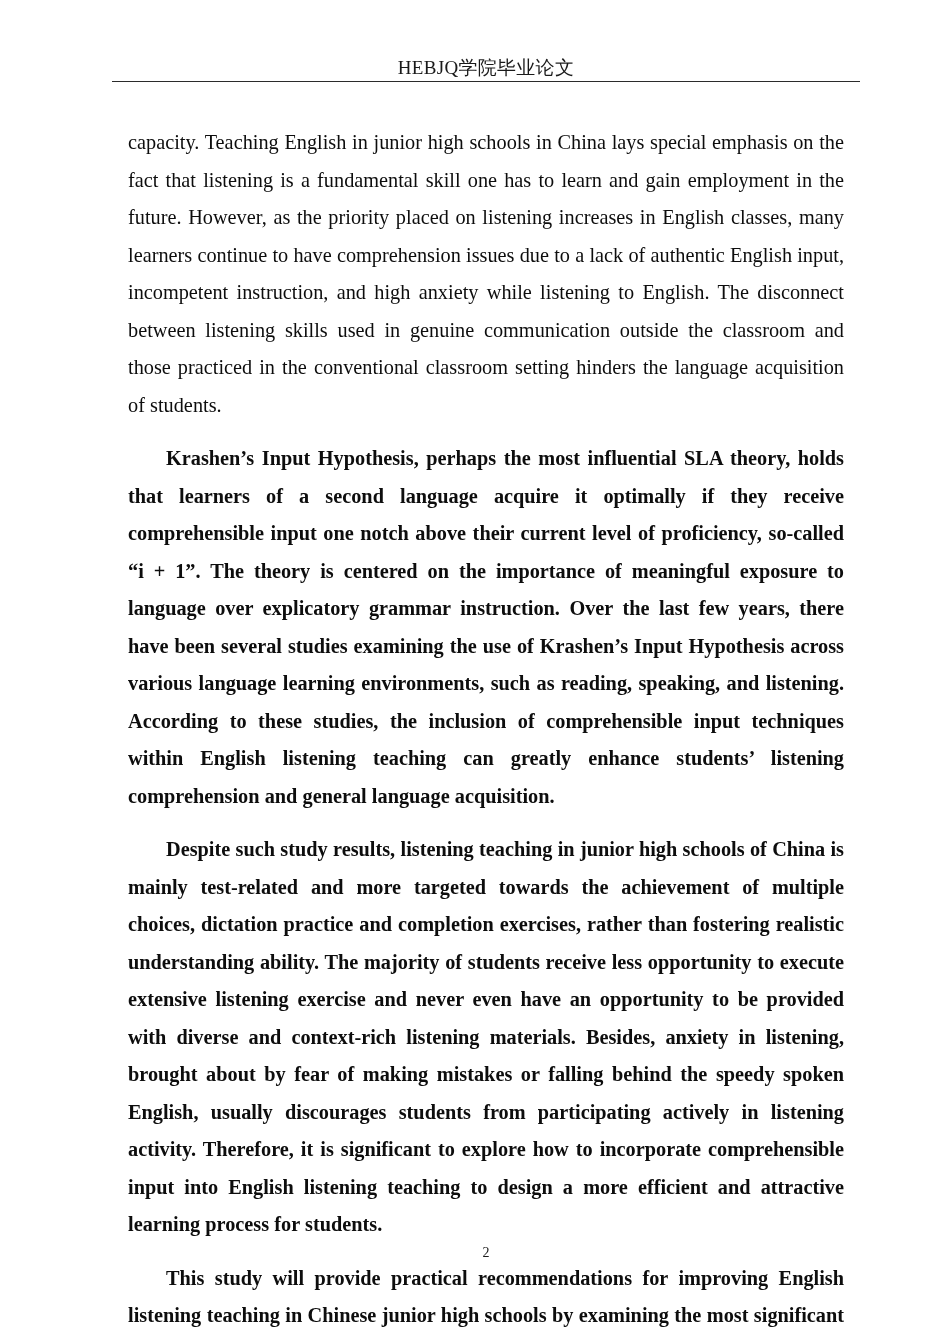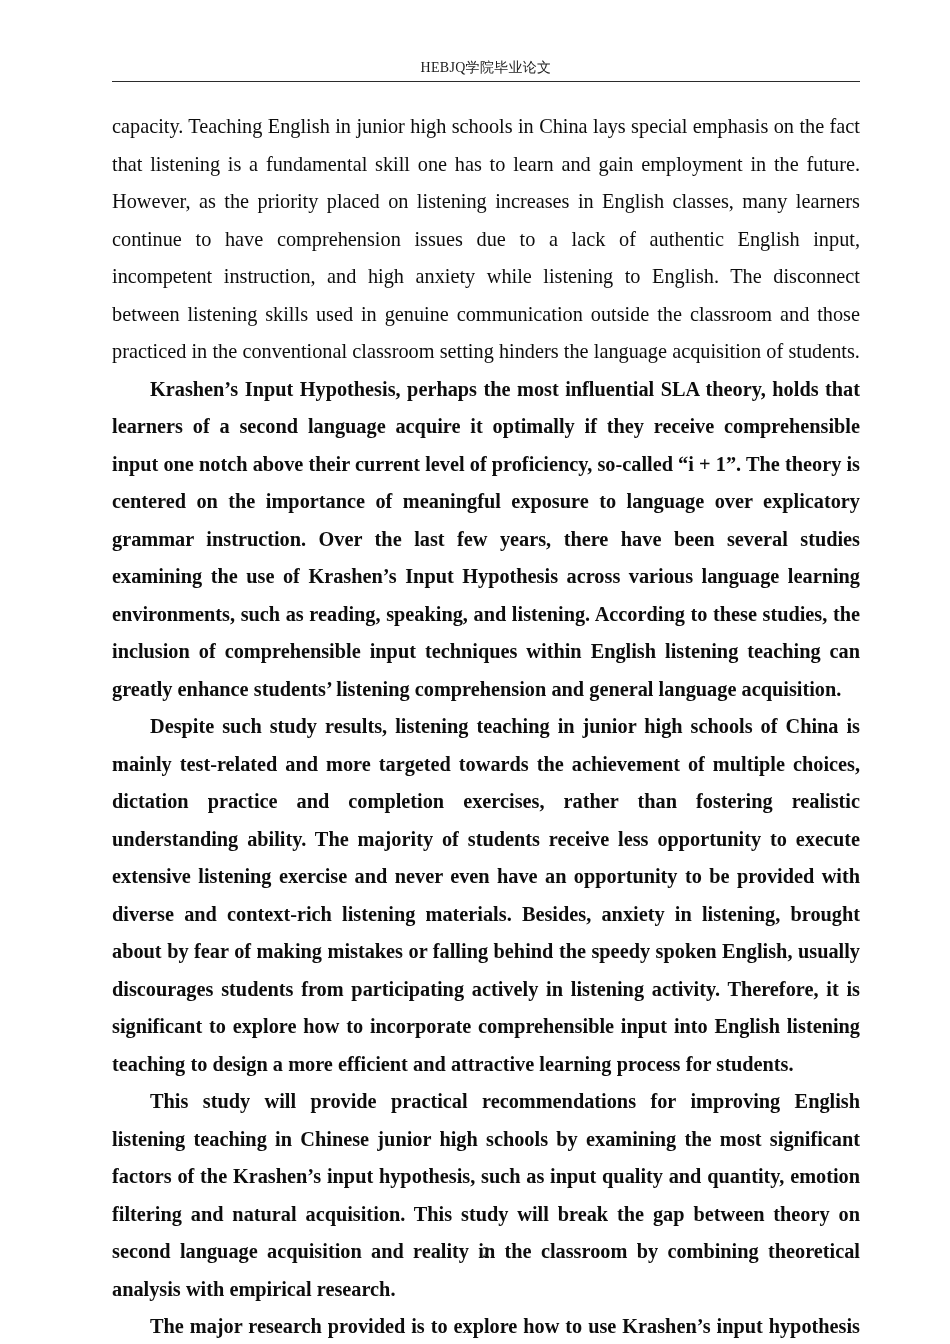--- a/index.html
+++ b/index.html
@@ -20,41 +20,41 @@
     overflow: hidden;
   }
   .page-header {
     position: absolute;
     left: 112px;
     top: 58px;
     width: 748px;
   }
   .header-title {
     font-family: "Liberation Serif", "DejaVu Serif", serif;
-    font-size: 14px;
+    font-size: 19px;
     line-height: 20px;
     text-align: center;
     color: #1a1a1a;
     letter-spacing: 0.3px;
     white-space: nowrap;
   }
   .header-rule {
     margin-top: 3px;
     border-top: 1.6px solid #2b2b2b;
     width: 100%;
     height: 0;
   }
   .body-area {
     position: absolute;
     left: 112px;
     top: 108px;
     width: 748px;
   }
   p.para {
-    margin: 0;
+    margin: 16px;
     padding: 0;
     font-size: 20.3px;
     line-height: 37.5px;
     text-align: justify;
     text-justify: inter-word;
     text-indent: 0;
     color: #0d0d0d;
     hyphens: none;
     -webkit-hyphens: none;
     word-spacing: 0.1px;

